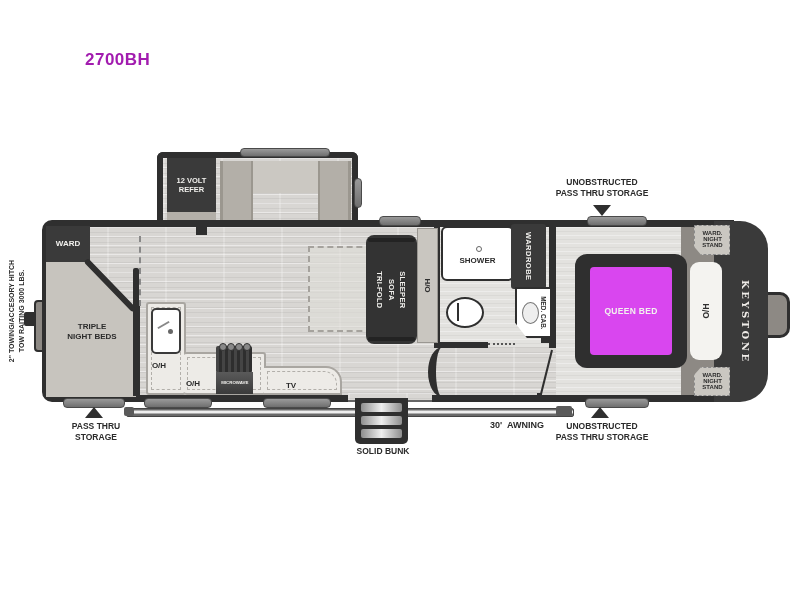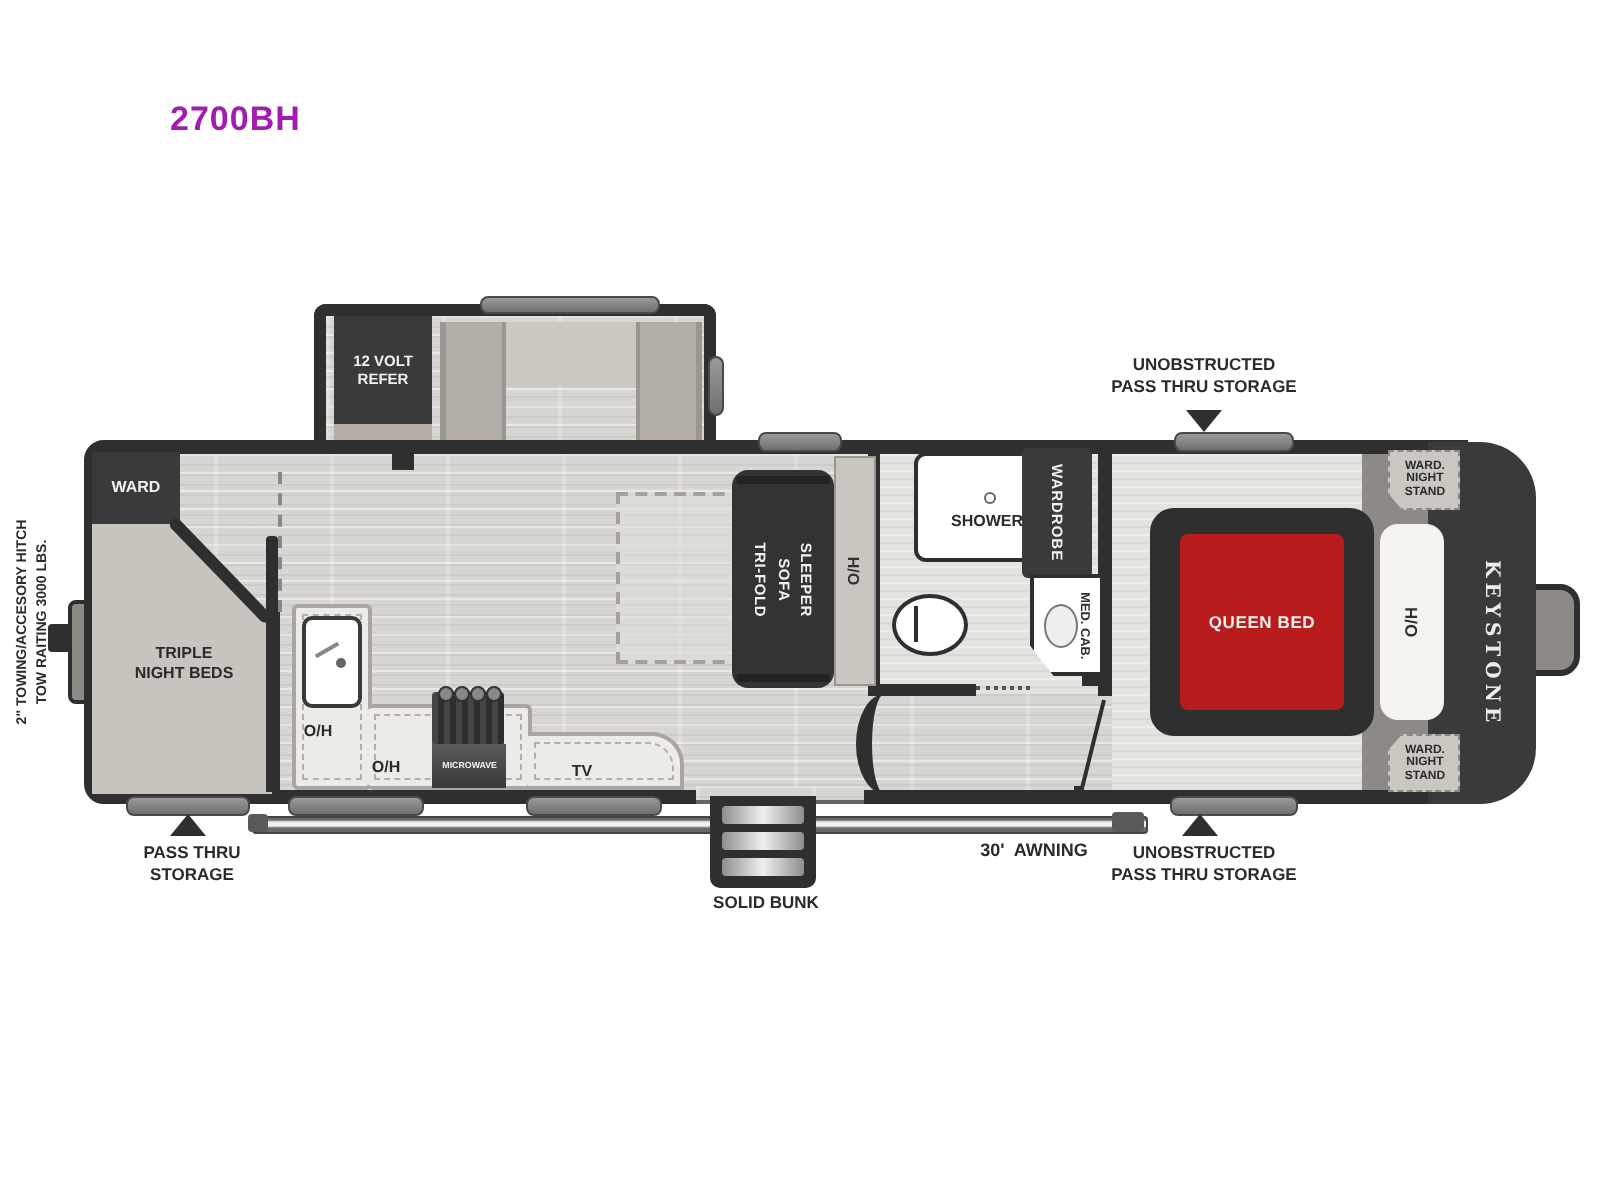--- a/index.html
+++ b/index.html
@@ -61,41 +61,41 @@
   <div class="abs" style="left:681px;top:227px;width:48px;height:168px;background:var(--cap-band,#8d8984);"></div>
   <div class="abs" style="left:750px;top:292px;width:34px;height:40px;background:#8d8984;border:3px solid #2f2f2f;border-radius:0 10px 10px 0;"></div>
   <div class="abs" style="left:714px;top:221px;width:54px;height:181px;background:var(--fixture-dark,#3a3a3a);border-radius:0 28px 28px 0;"></div>
   <div class="abs center" style="left:737px;top:244px;width:17px;height:156px;">
     <span class="vtext" style="font-family:'DejaVu Serif',serif;font-size:10px;letter-spacing:2.5px;color:#efece8;">KEYSTONE</span>
   </div>
 
   <div class="abs floor-light" style="left:556px;top:227px;width:125px;height:168px;"></div>
   <div class="abs wall" style="left:549px;top:227px;width:7px;height:121px;"></div>
   <div class="abs" style="left:575px;top:254px;width:112px;height:114px;background:#2f2f2f;border-radius:12px;">
-    <div class="abs center lbl" style="left:15px;top:13px;width:82px;height:88px;background:#b91c1c;border-radius:4px;color:#f2f1ee;font-size:8.5px;letter-spacing:.3px;">QUEEN BED</div>
+    <div class="abs center lbl" style="left:15px;top:13px;width:82px;height:88px;background:#d946ef;border-radius:4px;color:#f2f1ee;font-size:8.5px;letter-spacing:.3px;">QUEEN BED</div>
   </div>
   <div class="abs" style="left:551px;top:350px;width:2px;height:47px;background:#2f2f2f;transform:rotate(14deg);transform-origin:top center;"></div>
   <div class="abs wall" style="left:537px;top:393px;width:5px;height:5px;"></div>
   <div class="abs lbl" style="left:694px;top:225px;width:36px;height:30px;background:#cac7c1;border:1px dashed #8a8a8a;box-sizing:border-box;font-size:8px;line-height:1.05;transform-origin:center;clip-path:polygon(0 0,100% 0,100% 100%,20% 100%,0 72%);display:flex;align-items:center;justify-content:center;">
     <span style="transform:scale(.75);font-weight:bold;white-space:pre-line;">WARD.
 NIGHT
 STAND</span></div>
   <div class="abs lbl" style="left:694px;top:367px;width:36px;height:29px;background:#cac7c1;border:1px dashed #8a8a8a;box-sizing:border-box;font-size:8px;line-height:1.05;clip-path:polygon(0 28%,20% 0,100% 0,100% 100%,0 100%);display:flex;align-items:center;justify-content:center;">
     <span style="transform:scale(.75);font-weight:bold;white-space:pre-line;">WARD.
 NIGHT
 STAND</span></div>
   <div class="abs center" style="left:690px;top:262px;width:32px;height:98px;background:#f4f3f0;border-radius:9px;">
     <span class="rot-ccw" style="font-size:8.5px;color:#2f2f2f;">O/H</span>
     </div>
 
   <div class="abs floor-light" style="left:440px;top:227px;width:109px;height:120px;"></div>
   <div class="abs wall" style="left:434px;top:227px;width:6px;height:121px;"></div>
   <div class="abs wall" style="left:434px;top:342px;width:54px;height:6px;"></div>
   <div class="abs" style="left:488px;top:343px;width:27px;height:0;border-top:2px dotted #555;"></div>
-  <div class="abs" style="left:457px;top:226px;width:73px;height:55px;background:#fff;border:2.5px solid #2f2f2f;border-radius:6px;box-sizing:border-box;">
+  <div class="abs" style="left:441px;top:226px;width:73px;height:55px;background:#fff;border:2.5px solid #2f2f2f;border-radius:6px;box-sizing:border-box;">
     <div class="abs" style="left:33px;top:18px;width:4px;height:4px;border:1.5px solid #666;border-radius:50%;"></div>
     <div class="abs lbl" style="left:0;right:0;top:28px;font-size:8px;">SHOWER</div>
   </div>
   <div class="abs" style="left:446px;top:297px;width:38px;height:31px;background:#fff;border:2.5px solid #2f2f2f;border-radius:50%;box-sizing:border-box;">
     <div class="abs" style="left:9px;top:4px;width:2px;height:18px;background:#2f2f2f;"></div>
   </div>
   <div class="abs darkbox" style="left:511px;top:224px;width:35px;height:65px;border-radius:3px;">
     <span class="vtext" style="font-size:7.5px;letter-spacing:.5px;">WARDROBE</span>
     </div>
   <div class="abs" style="left:515px;top:287px;width:37px;height:51px;background:#fff;border:2px solid #2f2f2f;box-sizing:border-box;clip-path:polygon(0 0,100% 0,100% 100%,32% 100%,0 70%);">

